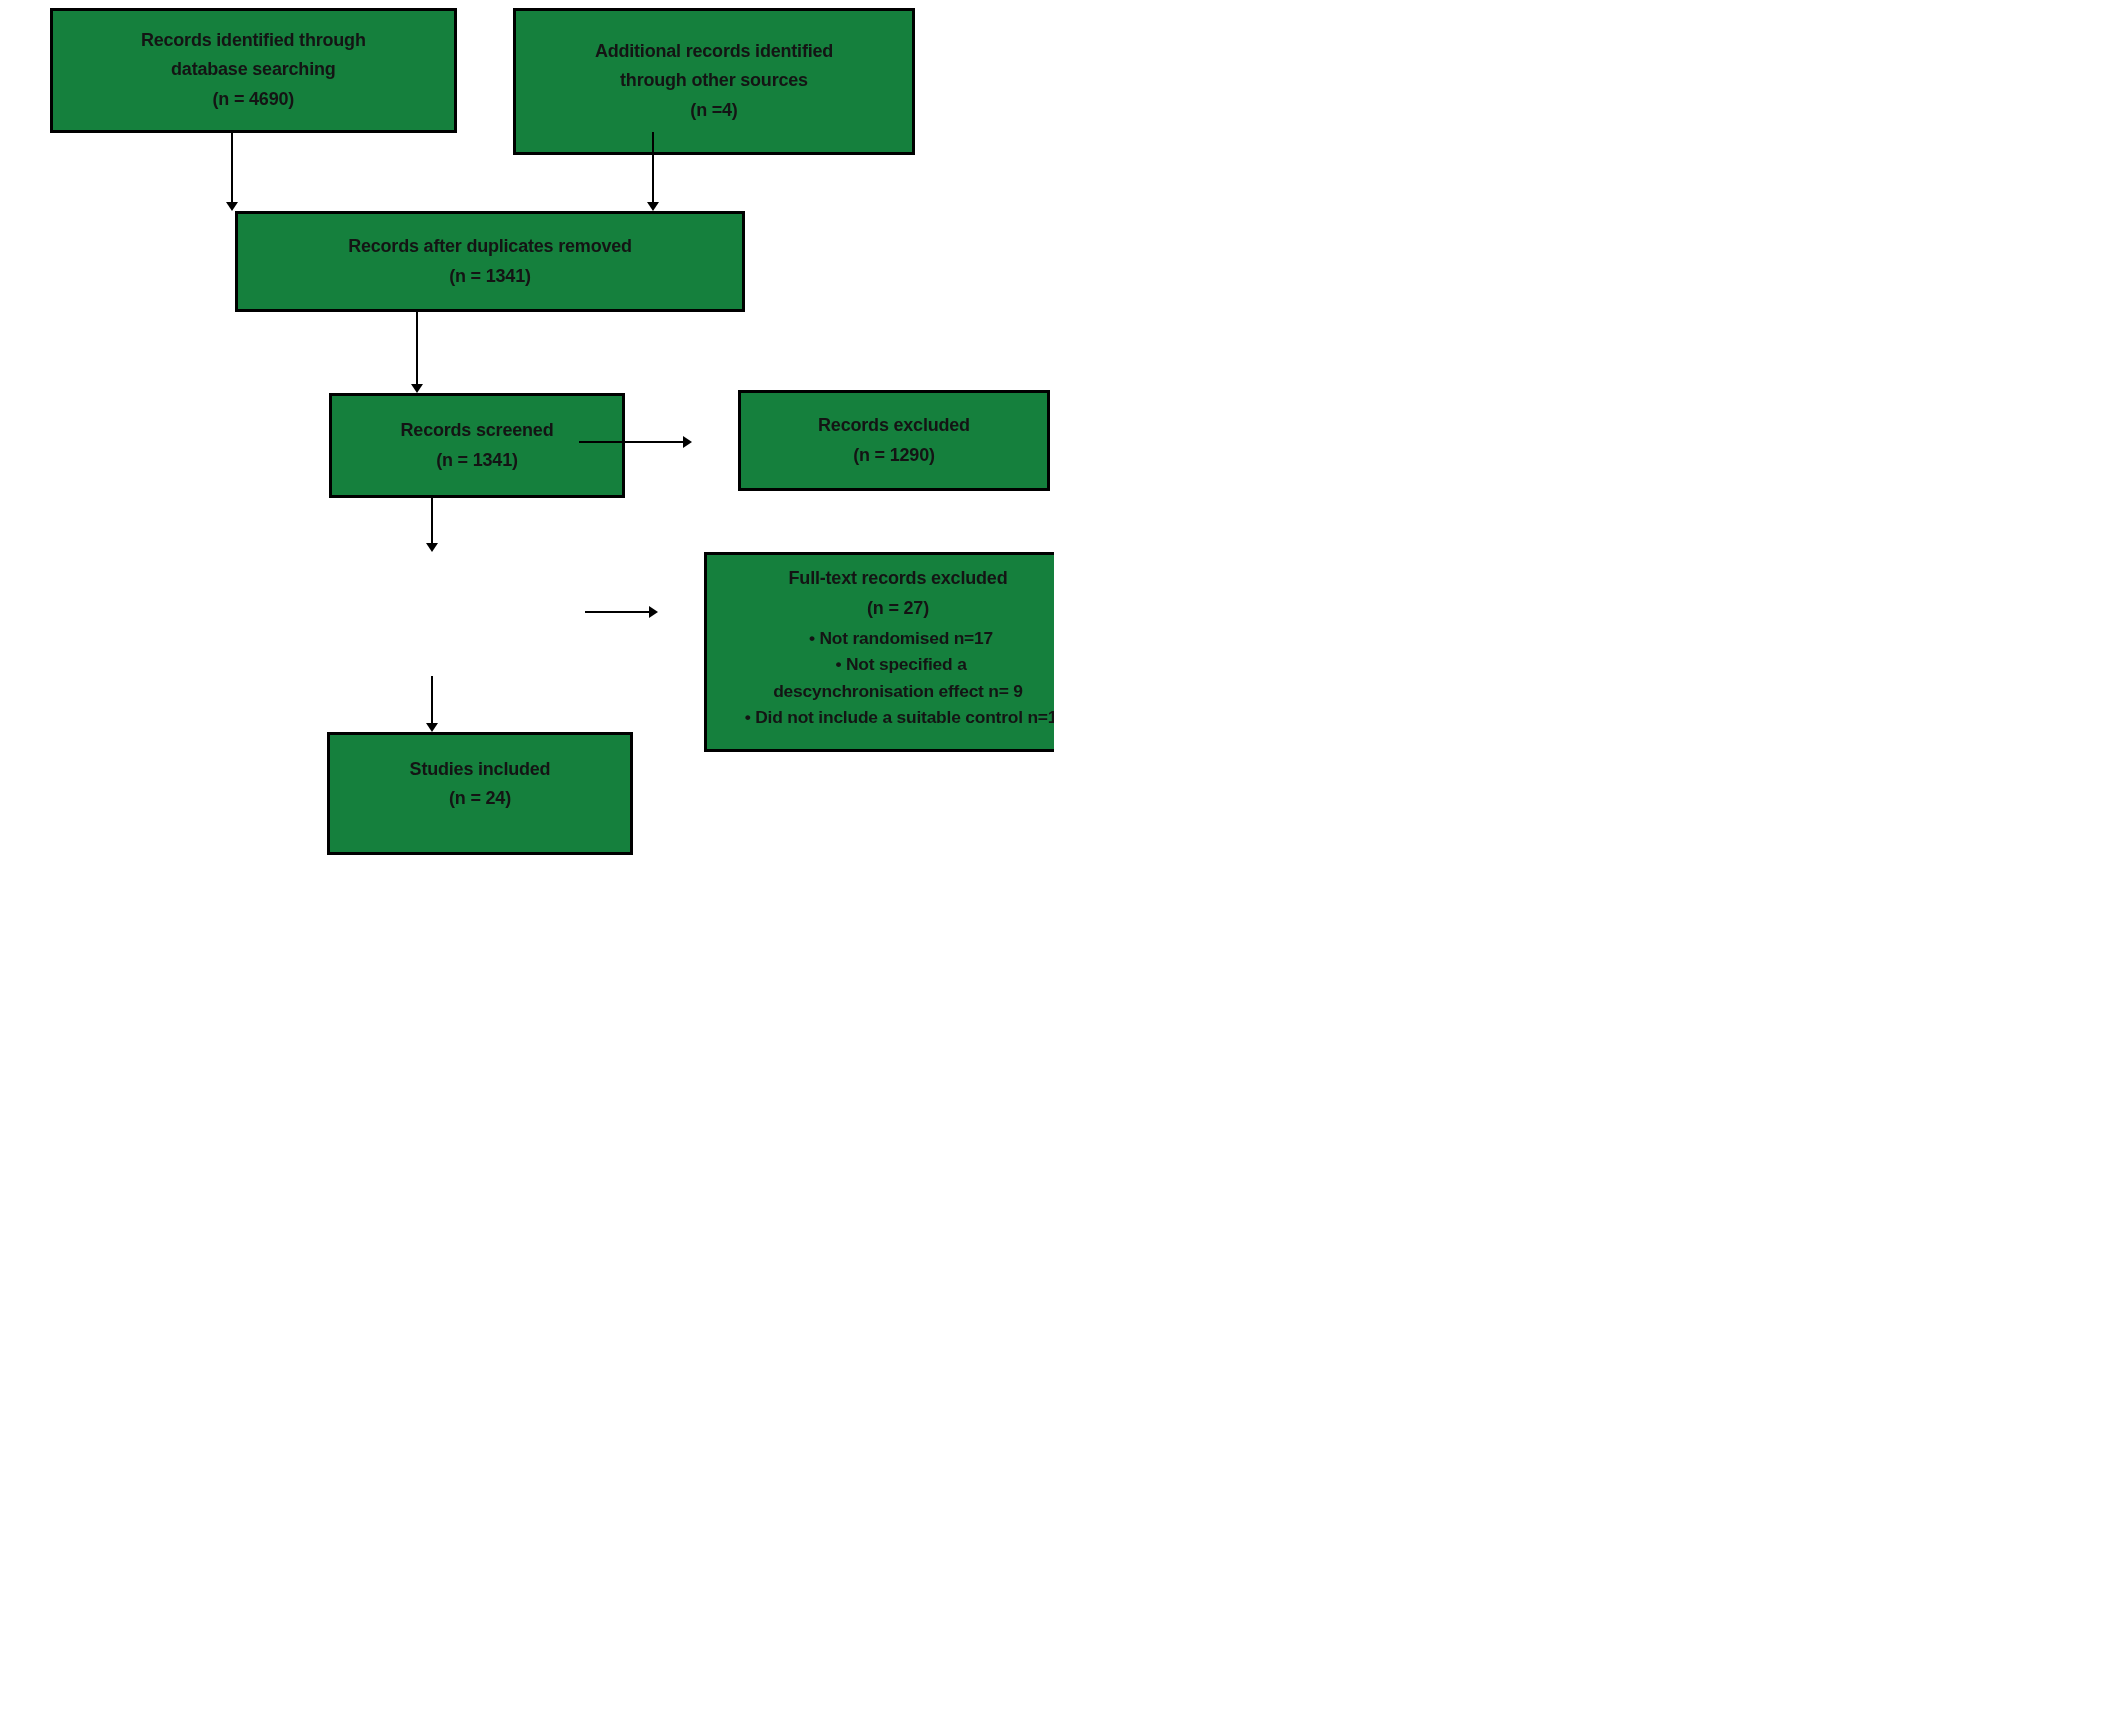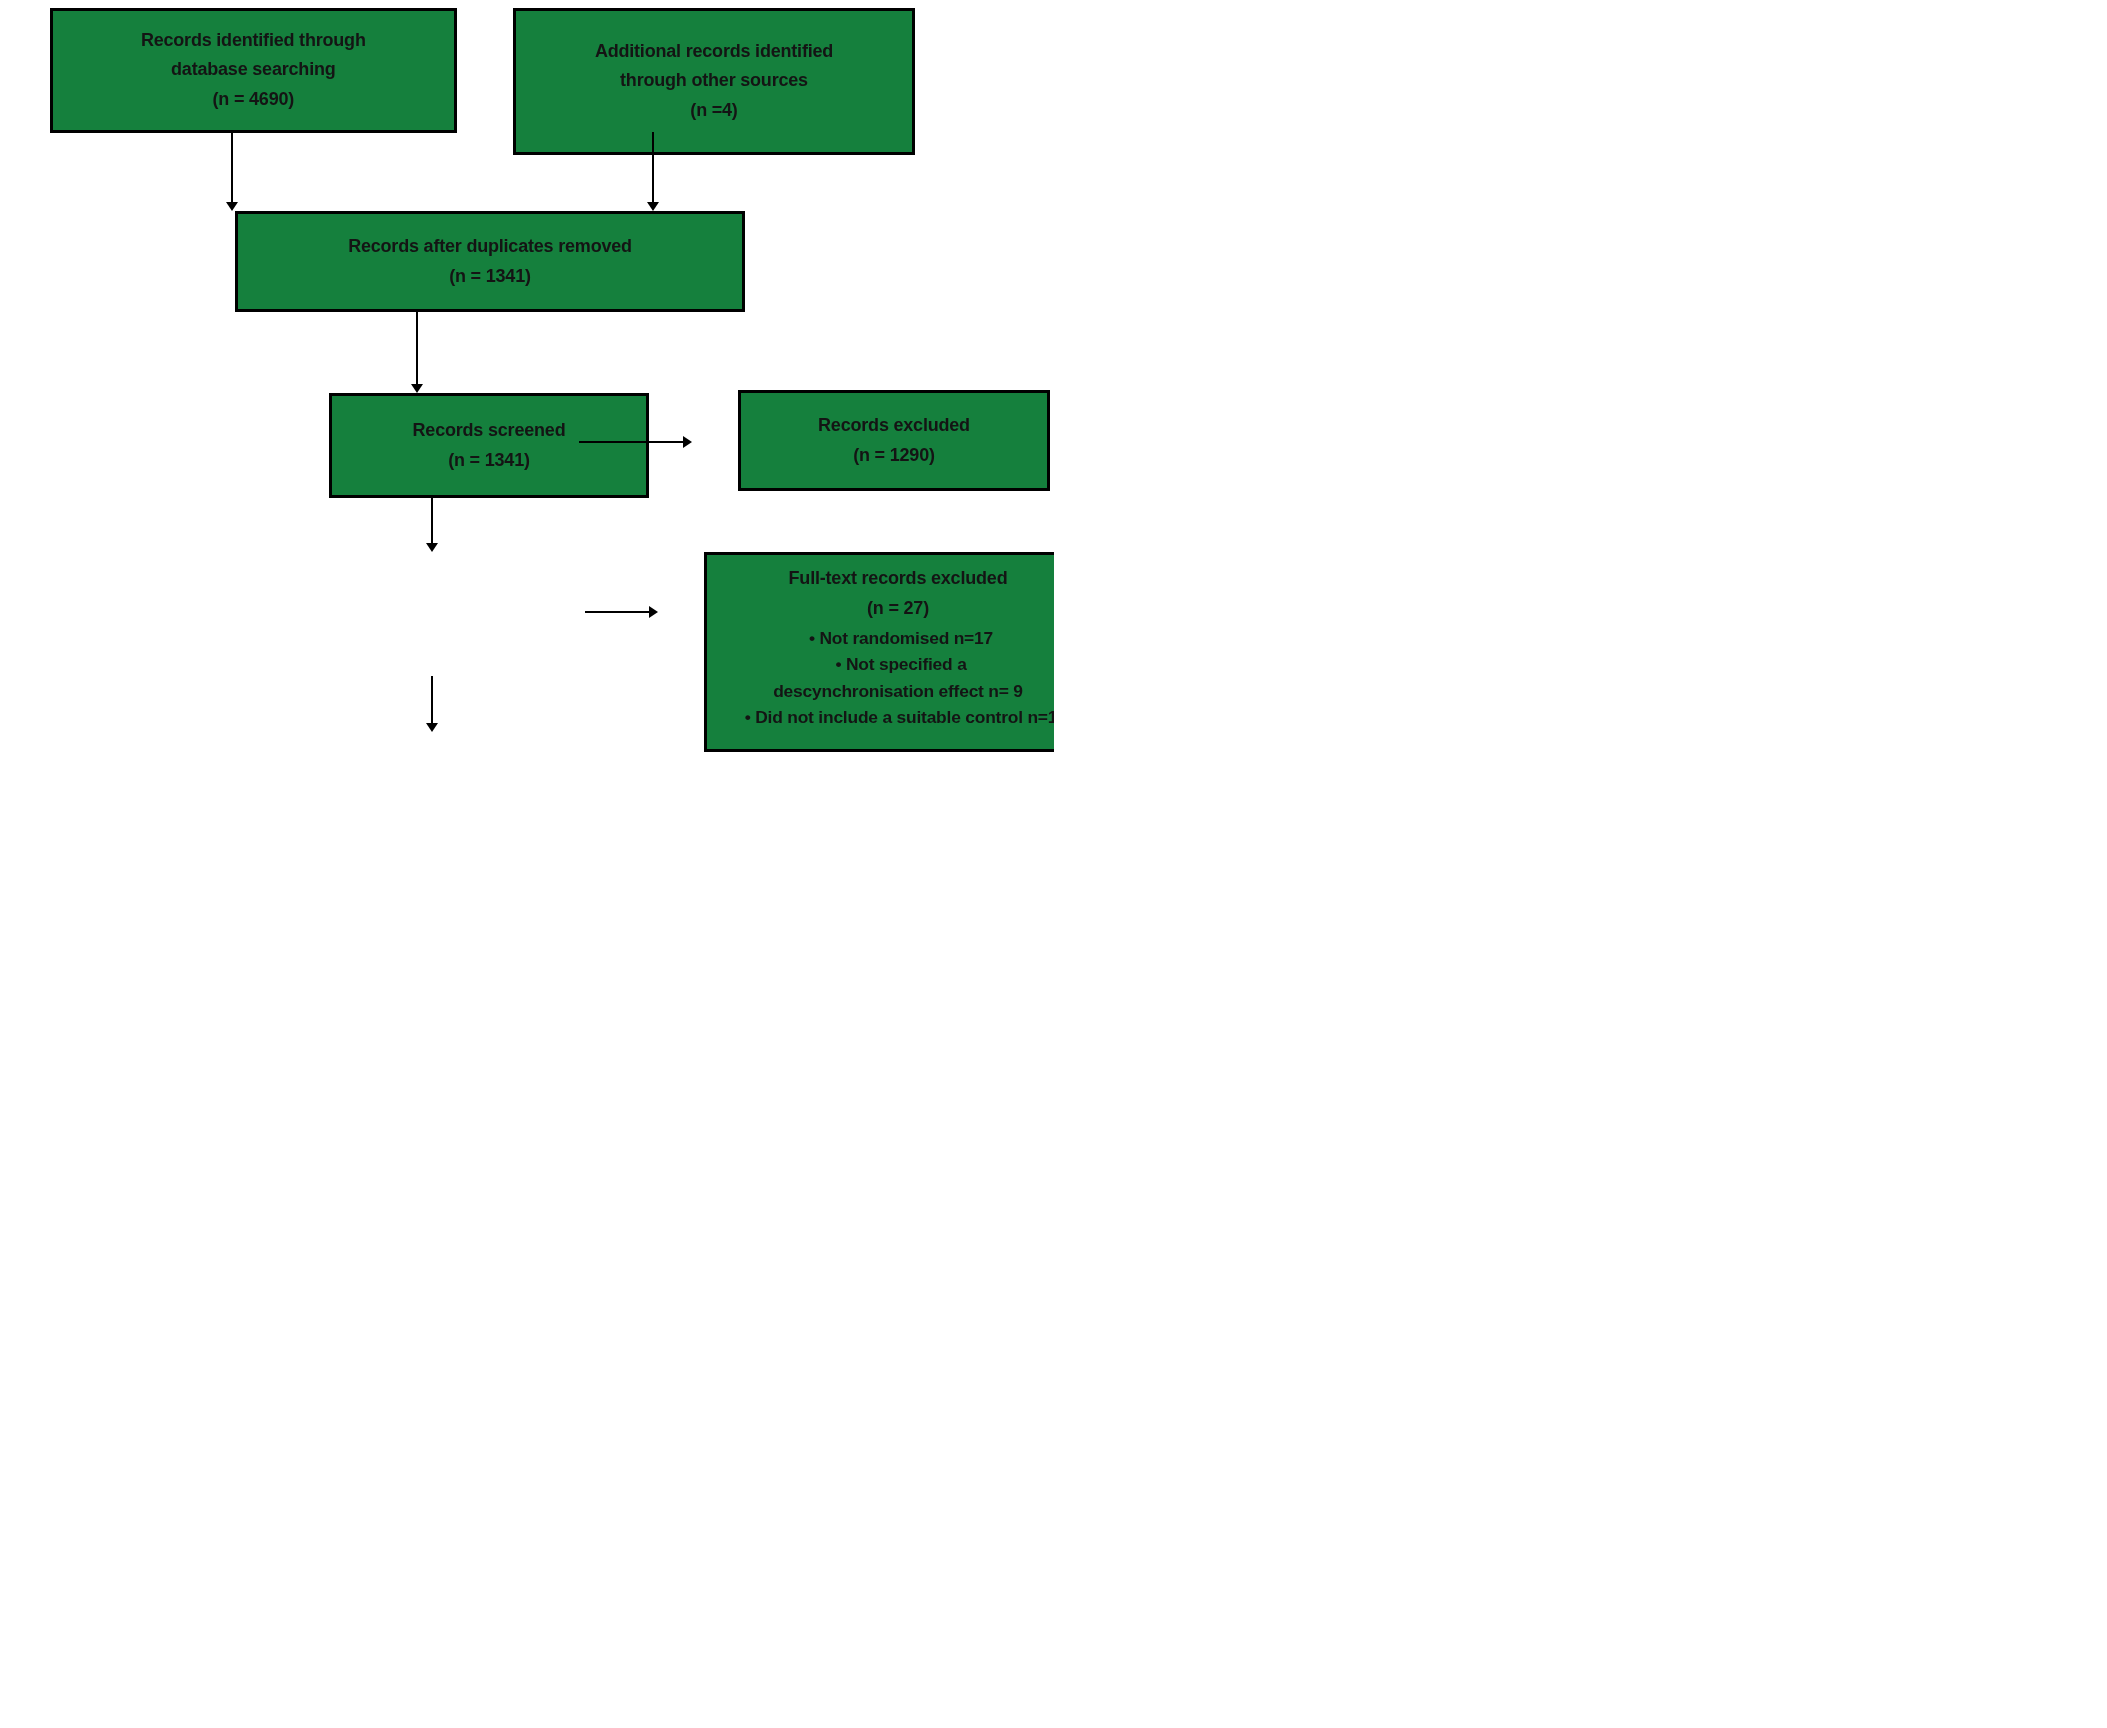--- a/index.html
+++ b/index.html
@@ -31,21 +31,21 @@
     line-height: 29.5px;
     letter-spacing: -0.2px;
     margin-left: 46px;
   }
   .node .line { white-space: nowrap; }
 
   
   .box-a { left: 3.8px;   top: 7.6px;  width: 407px; height: 125px; }
   .box-b { left: 467px; top: 7.6px;  width: 402px; height: 147px; }
   .box-c { left: 189px; top: 211px; width: 510px; height: 101px; }
-  .box-d { left: 283px; top: 393px; width: 320px; height: 105px; }
+  .box-d { left: 283px; top: 393px; width: 296px; height: 105px; }
   .box-e { left: 692px; top: 390px; width: 312px; height: 101px; }
   .box-f { left: 279px; top: 552px; width: 306px; height: 124px; }
   .box-g { left: 658px; top: 552px; width: 388px; height: 200px;
            justify-content: flex-start; padding-top: 9px; }
   .box-h { left: 281px; top: 732px; width: 306px; height: 123px;
            justify-content: flex-start; padding-top: 19.7px; }
 
   .box-g .g-header { width: 100%; text-align: center; }
   .box-g .g-bullets {
     align-self: stretch;
@@ -133,20 +133,24 @@
       <div class="line">(n = 27)</div>
     </div>
     <div class="g-bullets">
       <div class="bullet-line">• Not randomised n=17</div>
       <div class="bullet-line">• Not specified a</div>
       <div class="wrap-line">descynchronisation effect n= 9</div>
       <div class="bullet-line">• Did not include a suitable control n=1</div>
     </div>
   </div>
 
+  <div class="node box-h">
+    <div class="line">Studies included</div>
+    <div class="line">(n = 24)</div>
+  </div>
 
   <div class="arrow down arrow-a-to-c">
     <div class="shaft"></div>
     <div class="head"></div>
   </div>
   <div class="arrow down arrow-b-to-c">
     <div class="shaft"></div>
     <div class="head"></div>
   </div>
   <div class="arrow down arrow-c-to-d">

